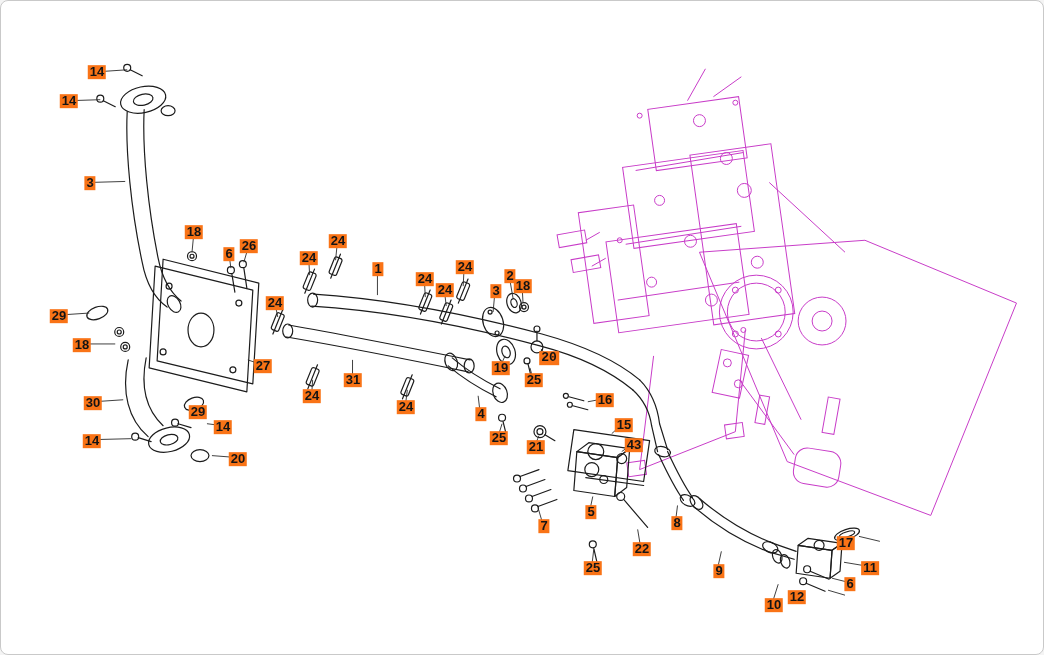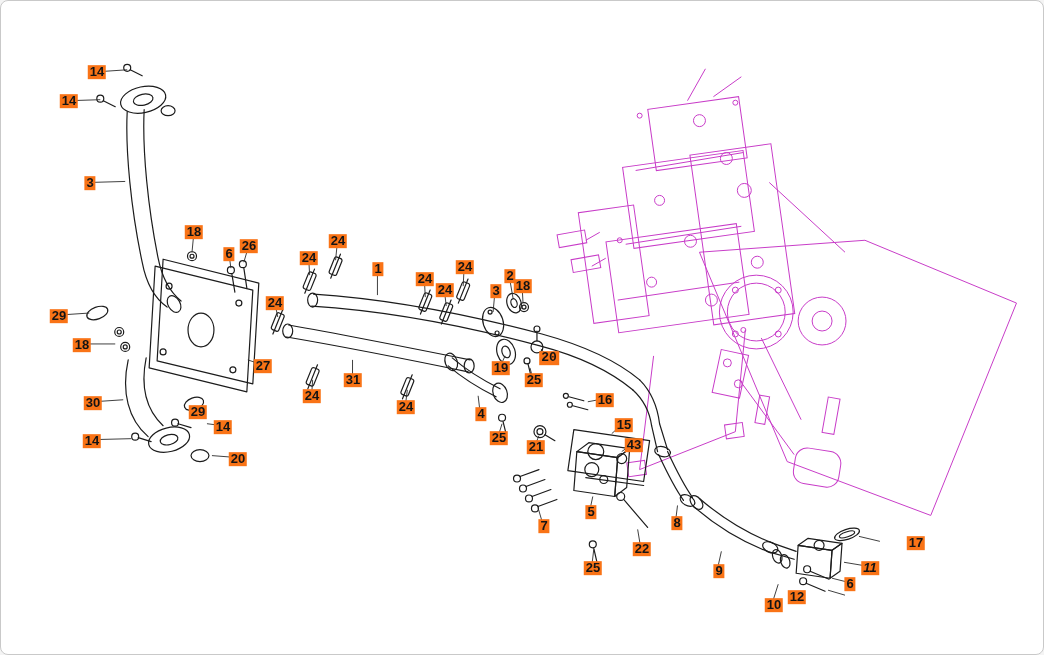--- a/index.html
+++ b/index.html
@@ -412,19 +412,19 @@
       <div class="callout" style="left: 535px; top: 446px;">21</div>
       <div class="callout" style="left: 623px; top: 424px;">15</div>
       <div class="callout" style="left: 633px; top: 444px;">43</div>
       <div class="callout" style="left: 237px; top: 458px;">20</div>
       <div class="callout" style="left: 543px; top: 525px;">7</div>
       <div class="callout" style="left: 590px; top: 511px;">5</div>
       <div class="callout" style="left: 641px; top: 548px;">22</div>
       <div class="callout" style="left: 676px; top: 522px;">8</div>
       <div class="callout" style="left: 592px; top: 567px;">25</div>
       <div class="callout" style="left: 718px; top: 570px;">9</div>
-      <div class="callout" style="left: 915px; top: 542px;">17</div>
-      <div class="callout" style="left: 869px; top: 567px; font-style: italic;">11</div>
+      <div class="callout" style="left: 845px; top: 542px;">17</div>
+      <div class="callout" style="left: 869px; top: 567px;">11</div>
       <div class="callout" style="left: 773px; top: 604px;">10</div>
       <div class="callout" style="left: 849px; top: 583px;">6</div>
       <div class="callout" style="left: 796px; top: 596px;">12</div>
     </div>
 </div>
 
 </body></html>

